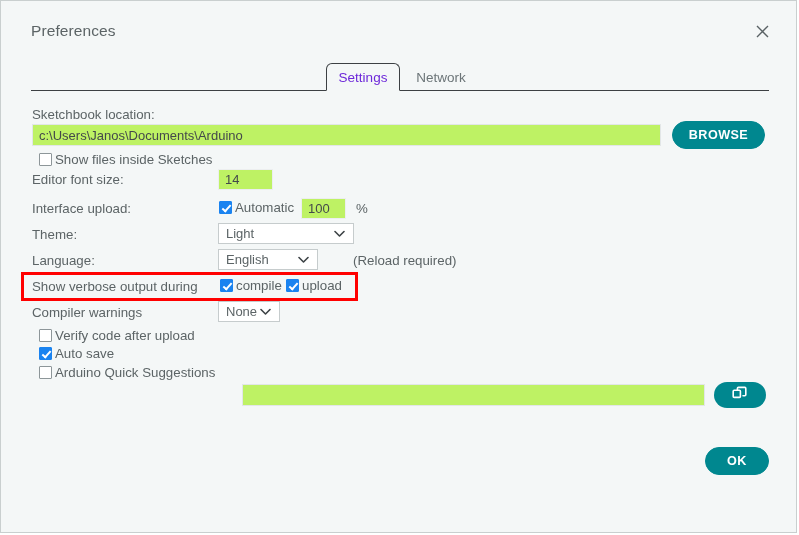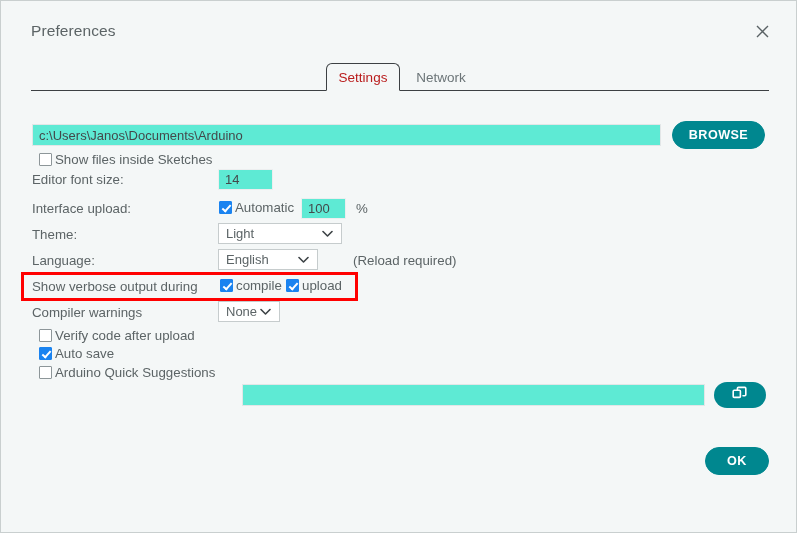--- a/index.html
+++ b/index.html
@@ -68,41 +68,41 @@
     box-sizing: border-box;
     display: flex;
     align-items: center;
     justify-content: center;
     font-size: 13.5px;
     color: #6c7578;
     cursor: pointer;
     padding: 0 12px;
   }
   .tab.active {
-    color: #b91c1c;
+    color: #6d28d9;
     background: #f4f7f7;
     border: 1px solid #3c4043;
     border-bottom: 1px solid #f4f7f7;
     border-radius: 6px 6px 0 0;
     z-index: 2;
   }
   .tab-settings { left: 295px; width: 74px; }
   .tab-network  { left: 374px; width: 72px; }
 
   
   .lbl {
     position: absolute;
     font-size: 13.3px;
     color: #5c6466;
     white-space: nowrap;
   }
   .txtinput {
     position: absolute;
     box-sizing: border-box;
-    background: #5eead4;
+    background: #bef264;
     border: 1px solid #e2e6e7;
     font-family: "Liberation Sans", sans-serif;
     font-size: 13px;
     color: #44494b;
     padding: 0 6px;
     outline: none;
   }
   .sel {
     position: absolute;
     box-sizing: border-box;
@@ -222,20 +222,21 @@
   <div class="tabstrip">
     <div class="tab-baseline"></div>
     <div class="tab active tab-settings">
       <span>Settings</span>
     </div>
     <div class="tab tab-network">
       <span>Network</span>
     </div>
   </div>
 
+  <div class="lbl" style="left:31px; top:106px;">Sketchbook location:</div>
   <input class="txtinput" style="left: 31px; top: 123px; width: 629px; height: 22px;" value="c:\Users\Janos\Documents\Arduino">
   <div class="btn btn-filled" style="left:671px; top:120px; width:93px; height:28px;">
     <span>BROWSE</span>
   </div>
 
   <div class="cbrow" style="left:38px; top:151px;">
     <span class="cb"></span>
     <span class="cb-label">Show files inside Sketches</span>
   </div>
 
@@ -244,21 +245,21 @@
 
   <div class="lbl" style="left:31px; top:200px;">Interface upload:</div>
   <div class="cbrow" style="left:218px; top:199px;">
     <span class="cb checked"></span>
     <span class="cb-label">Automatic</span>
   </div>
   <input class="txtinput" style="left: 300px; top: 197px; width: 45px; height: 21px; border-color: rgb(236, 238, 239);" value="100">
   <div class="lbl" style="left:355px; top:200px;">%</div>
 
   <div class="lbl" style="left:31px; top:226px;">Theme:</div>
-  <div class="sel" style="left:217px; top:222px; width:124px; height:21px;">
+  <div class="sel" style="left:217px; top:222px; width:136px; height:21px;">
     <span>Light</span>
     <span class="caret">
       <svg width="11" height="8" viewBox="0 0 11 8">
           <path d="M1 1.5 L5.5 6 L10 1.5" stroke="#3d4346" stroke-width="1.6" fill="none" stroke-linecap="round" stroke-linejoin="round"></path>
         </svg>
     </span>
   </div>
 
   <div class="lbl" style="left:31px; top:252px;">Language:</div>
   <div class="sel" style="left:217px; top:248px; width:100px; height:21px;">

